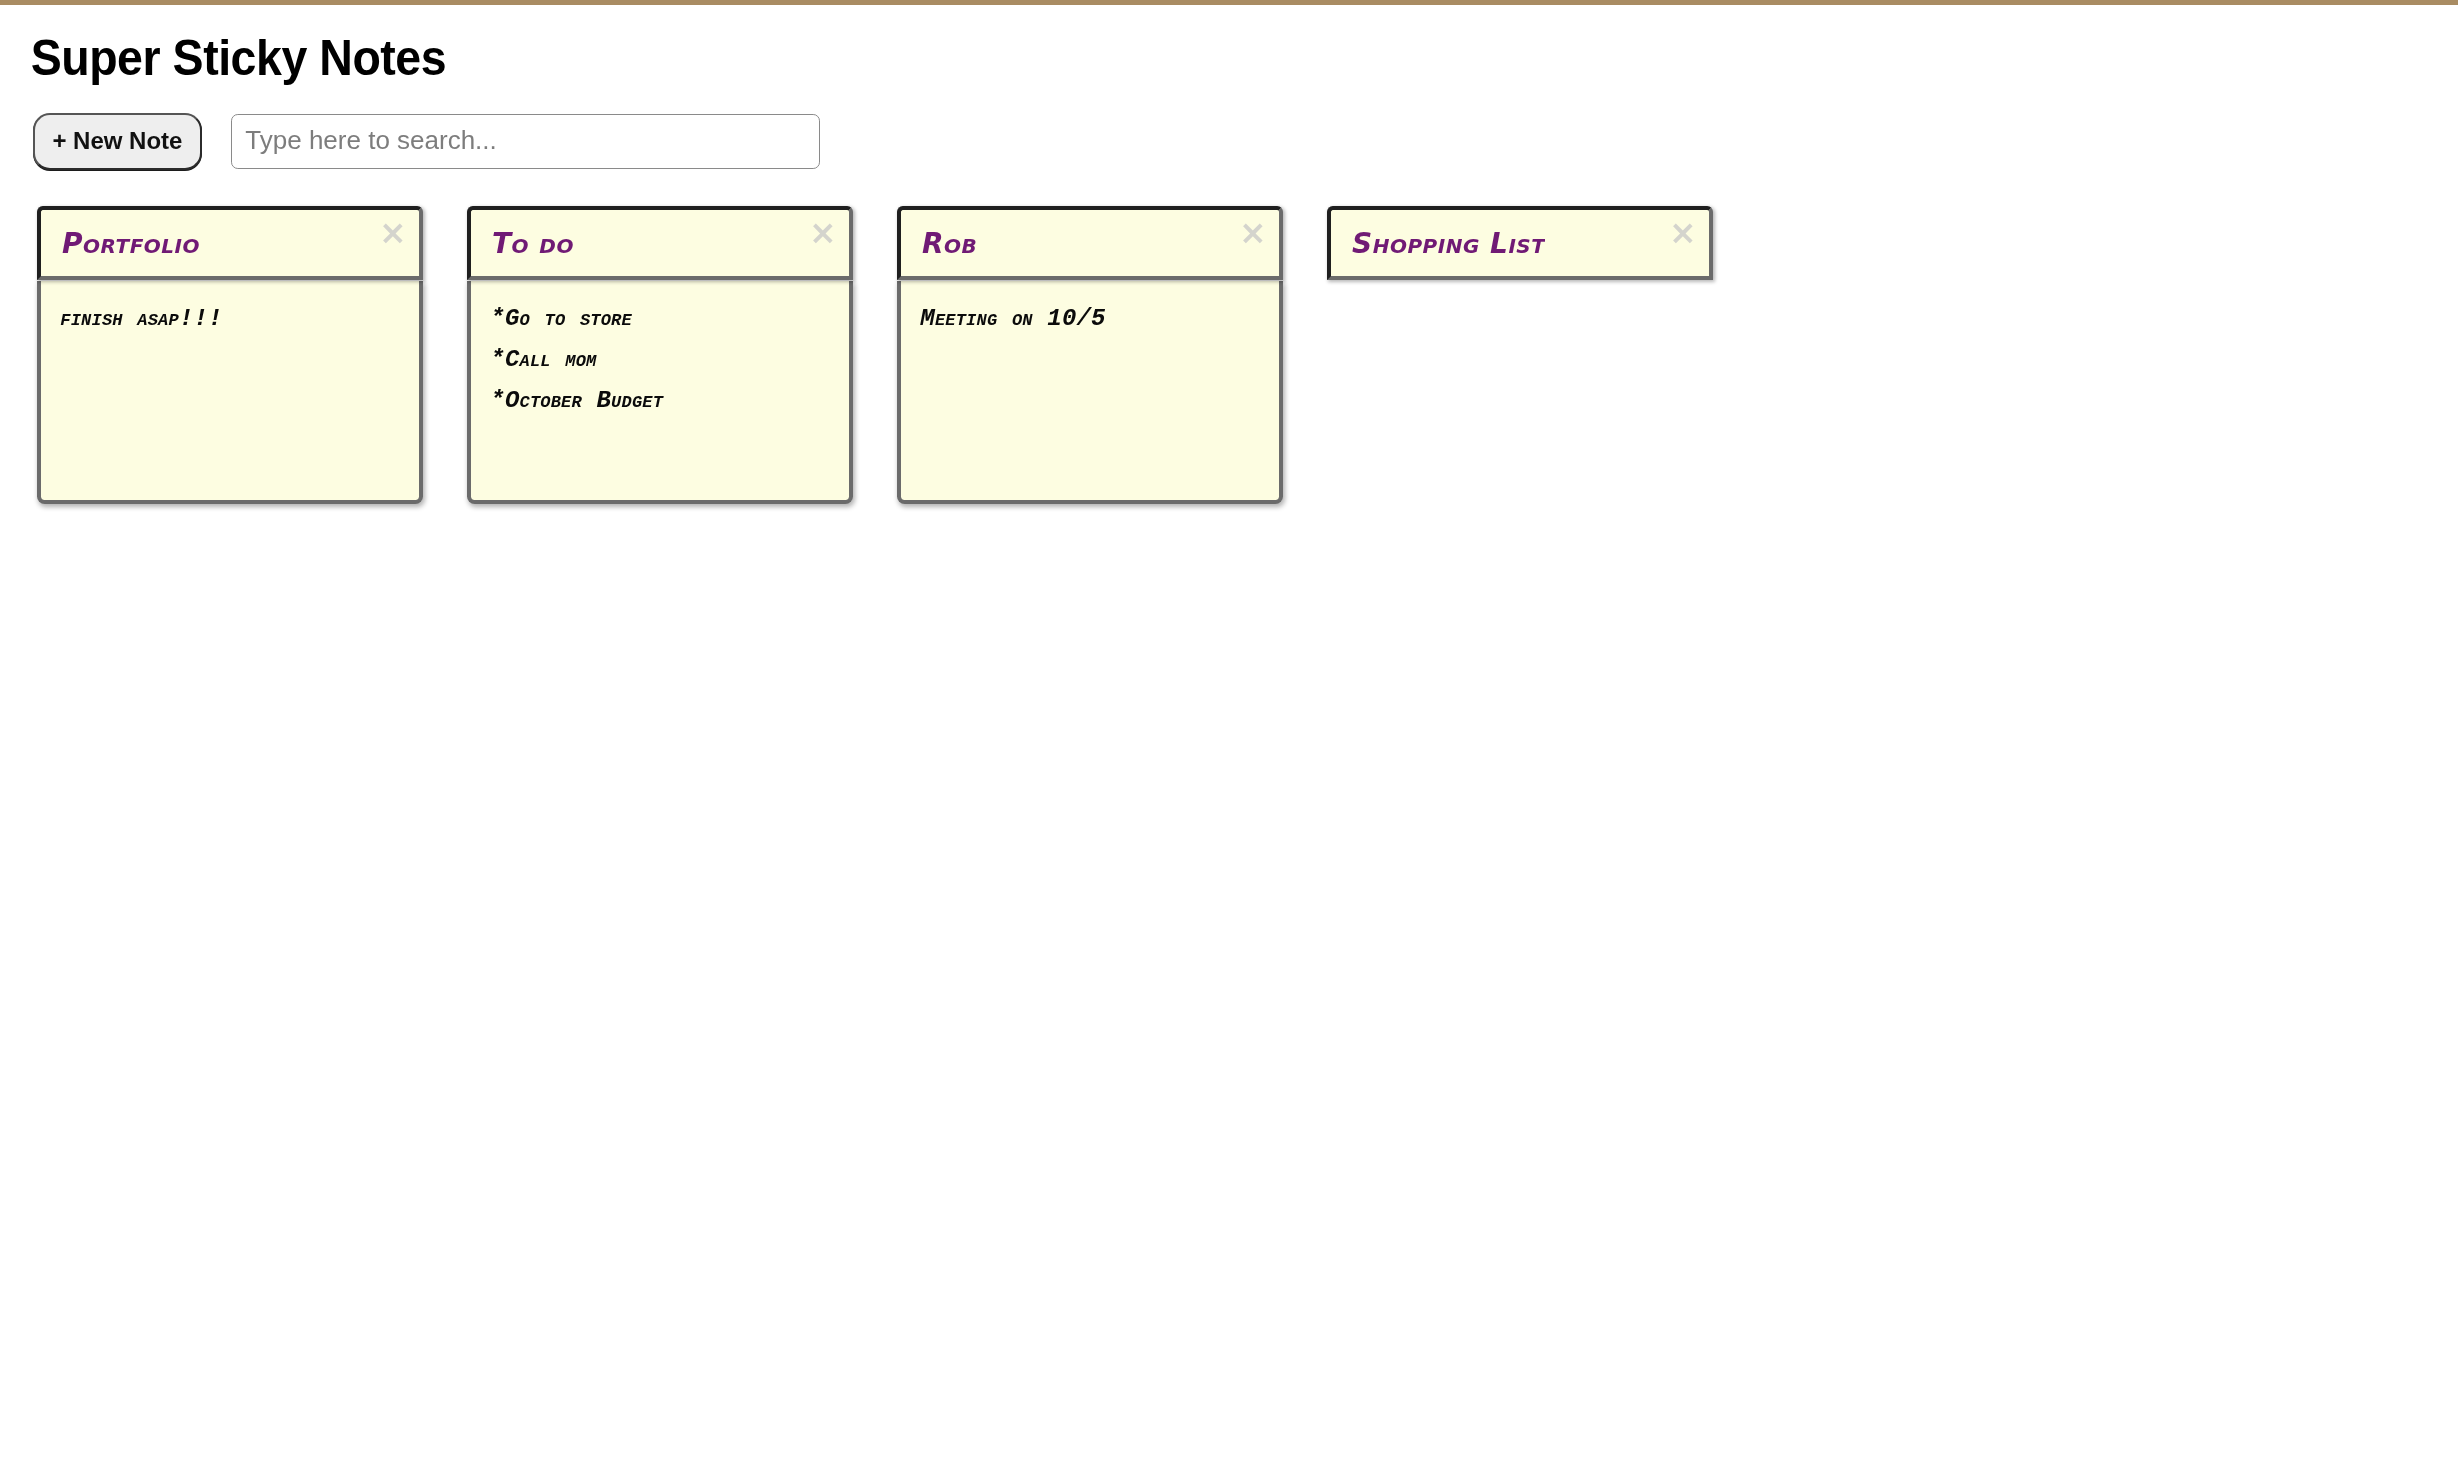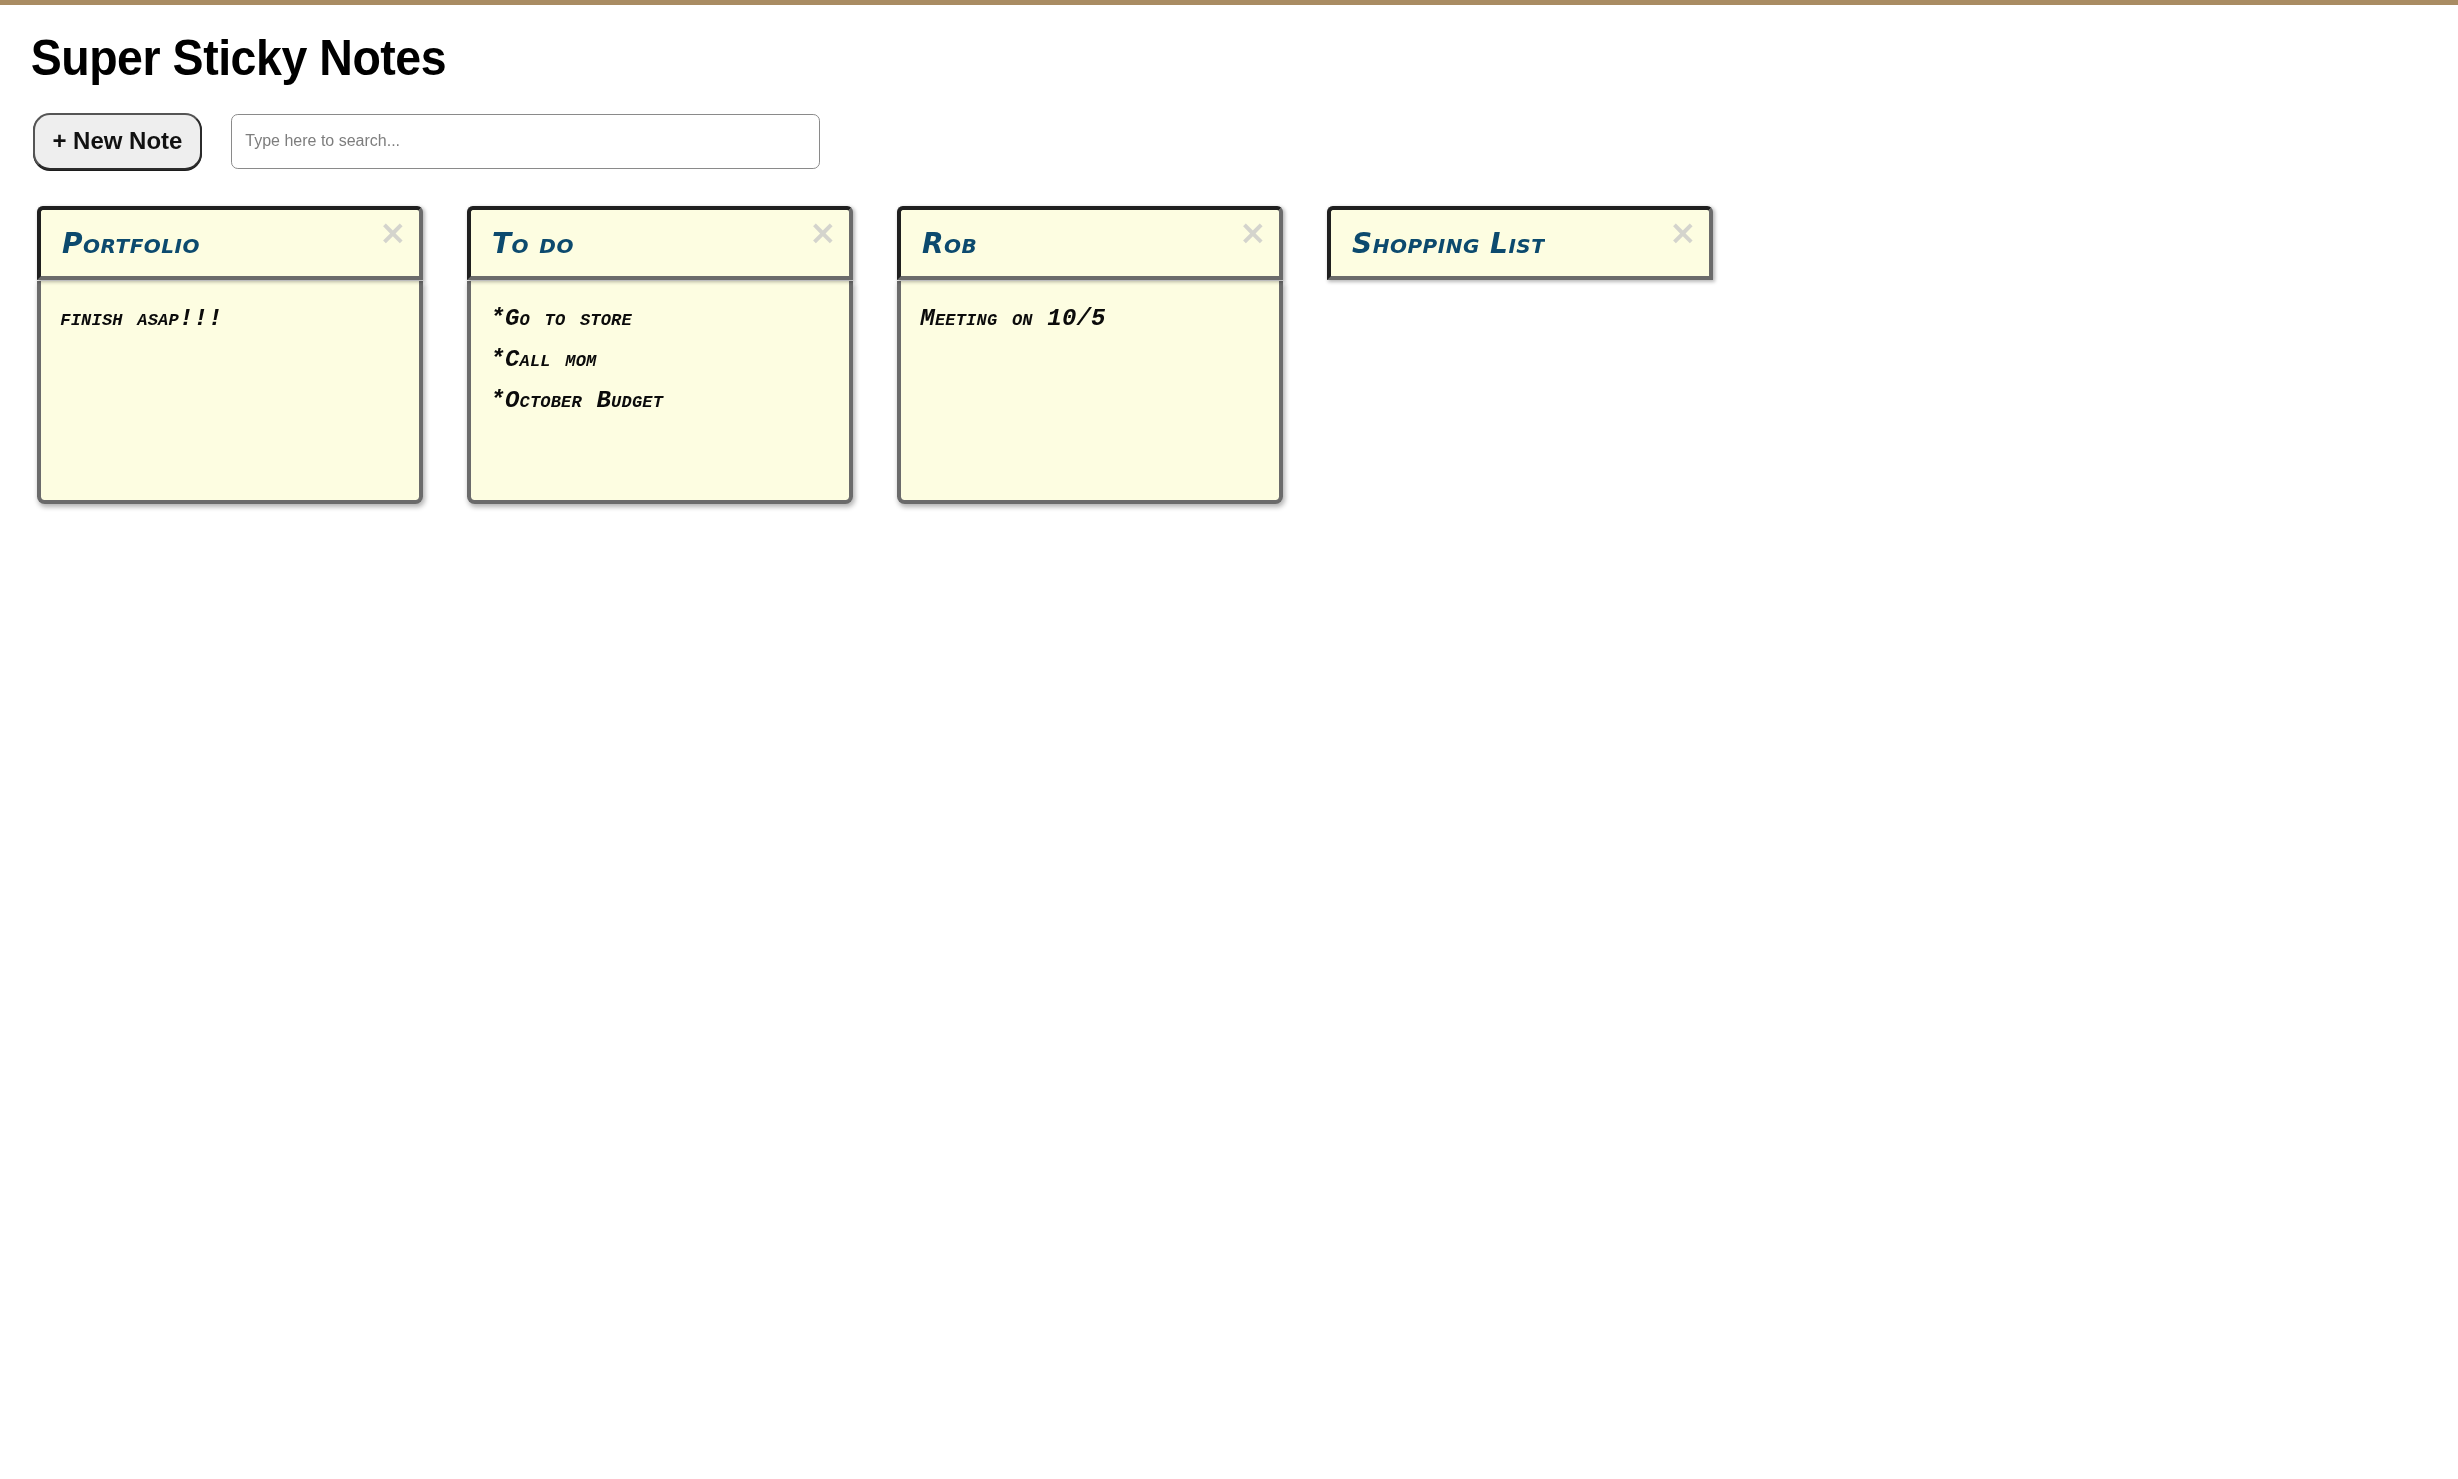--- a/index.html
+++ b/index.html
@@ -66,21 +66,21 @@
     border-radius: 17px;
     padding: 11.6px 17.4px 12.6px 17.4px;
     line-height: 29px;
     cursor: pointer;
     white-space: nowrap;
     box-shadow: 0 1px 0 #1c1c1c;
   }
 
   #search-input {
     font-family: "Liberation Sans", sans-serif;
-    font-size: 16px;
+    font-size: 26px;
     line-height: 31px;
     color: #333333;
     background: #ffffff;
     border: 1.9px solid #8a8a8a;
     border-radius: 6.8px;
     padding: 10.6px 13.5px 11.6px 13.5px;
     width: 560px;
     outline: none;
     box-sizing: content-box;
   }
@@ -119,21 +119,21 @@
   .note-title {
     position: absolute;
     left: 21px;
     top: 50%;
     transform: translateY(-50%);
     font-family: "DejaVu Sans", sans-serif;
     font-weight: bold;
     font-style: italic;
     font-size: 28px;
     letter-spacing: 0.5px;
-    color: #0c4a6e;
+    color: #701a75;
     white-space: nowrap;
     max-width: 319px;
     overflow: hidden;
     text-overflow: ellipsis;
     font-variant: small-caps;
   }
 
   .note-close {
     position: absolute;
     right: 9.7px;

